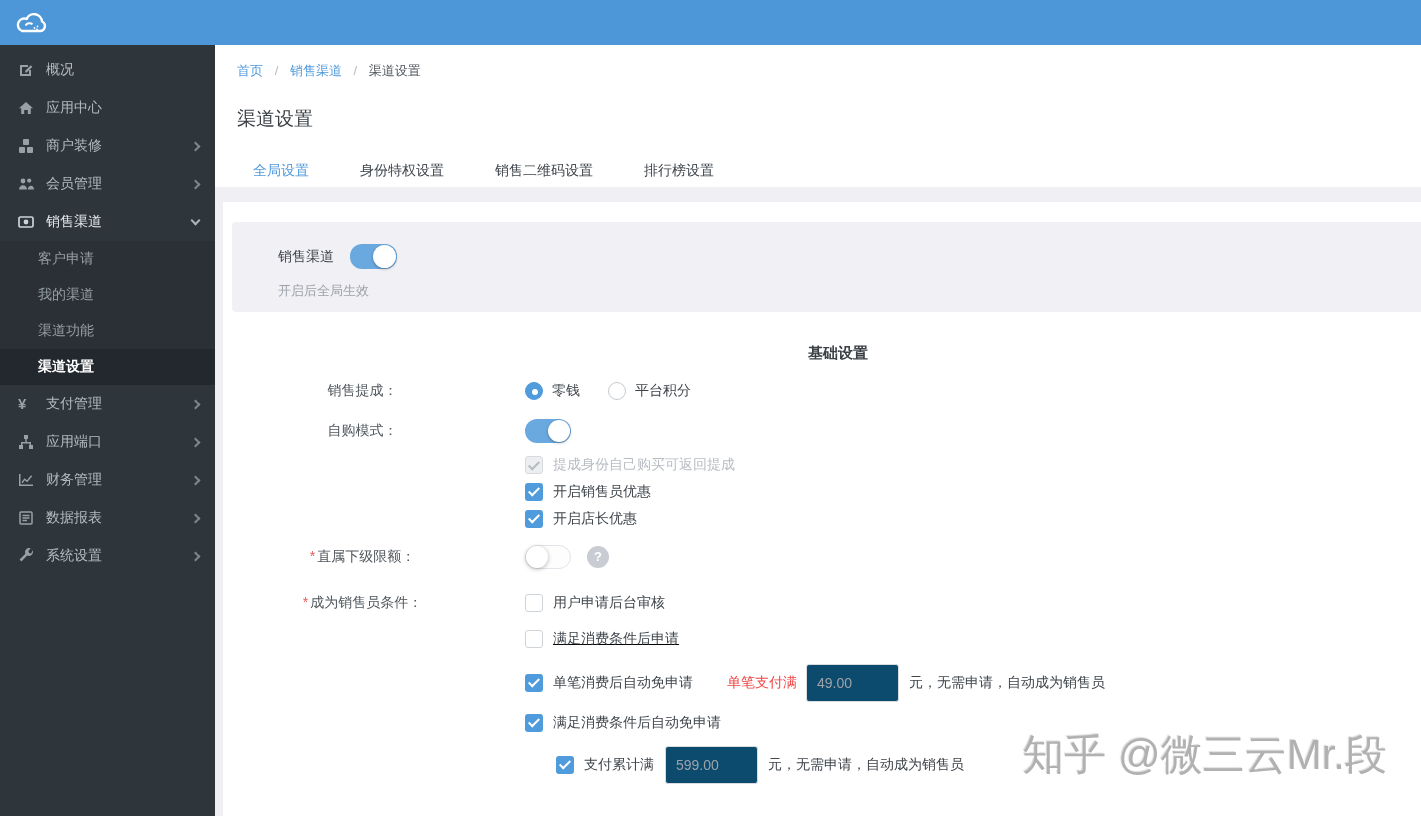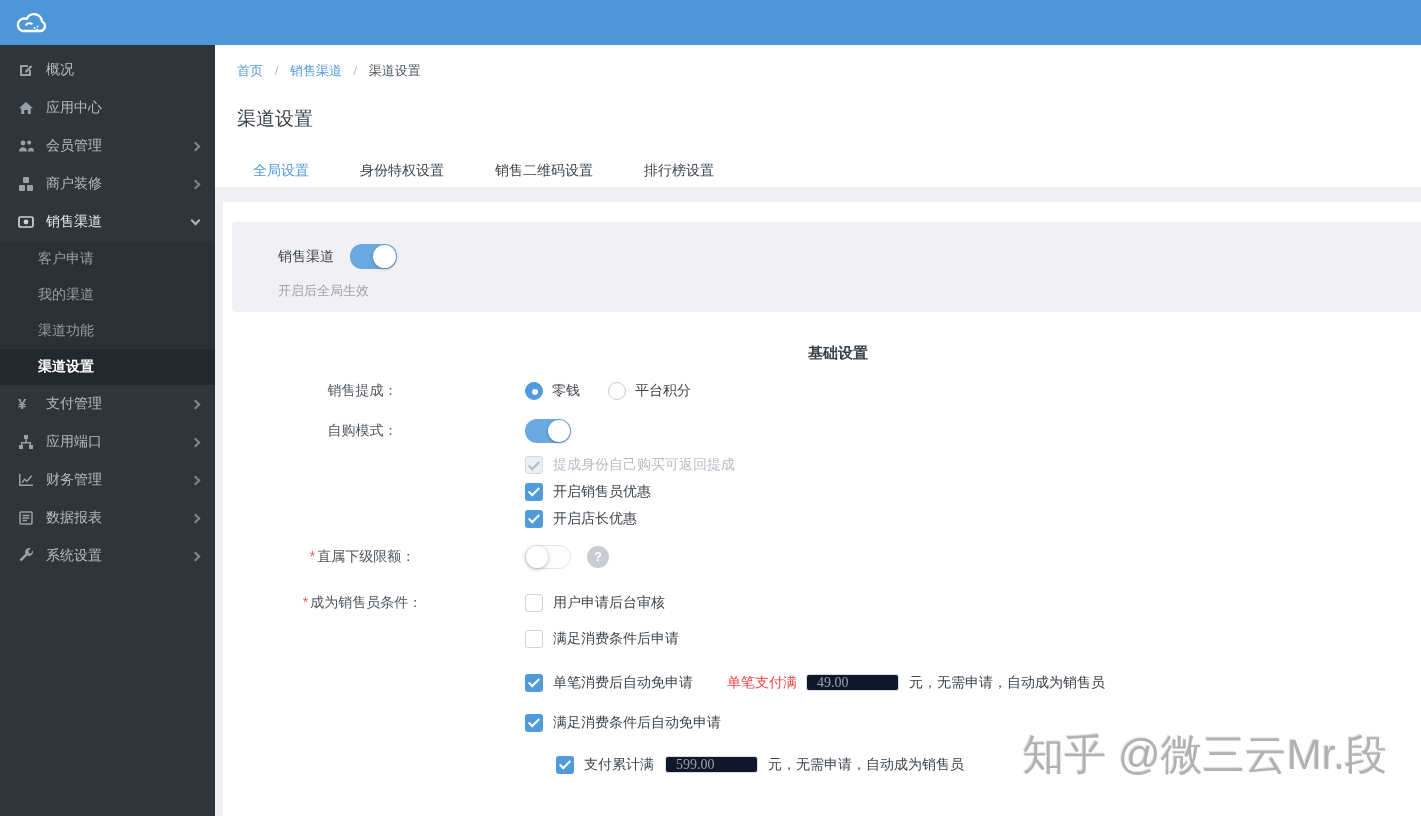--- a/index.html
+++ b/index.html
@@ -76,21 +76,21 @@
   .cb.checked::after { content:""; position:absolute; left:6px; top:2.5px; width:4px; height:9px; border-right:2px solid #fff; border-bottom:2px solid #fff; transform:rotate(45deg); }
   .cb.unchecked { background:#fff; border:1px solid #cfd4d9; }
   .cb.disabled { background:#edeef0; border:1px solid #d8dbde; }
   .cb.disabled::after { content:""; position:absolute; left:5px; top:2px; width:4px; height:9px; border-right:2px solid #b6bbc1; border-bottom:2px solid #b6bbc1; transform:rotate(45deg); }
   .cb-lbl { margin-left:10px; color:#3f454b; }
   .cb-lbl.dim { color:#b8bdc3; }
   .cb-row { display:flex; align-items:center; height:27px; }
 
   .help-circle { width:22px; height:22px; border-radius:50%; background:#c9cdd3; color:#fff; font-size:13px; font-weight:bold; display:inline-flex; align-items:center; justify-content:center; margin-left:16px; cursor:pointer; }
 
-  .num-input { width:93px; height:17px; border:1px solid #d9dce0; border-radius:3px; color:#9da3a9; font-size:14px; padding:0 10px; font-family:Liberation Serif, serif; background:#0f172a; }
+  .num-input { width:93px; height:38px; border:1px solid #d9dce0; border-radius:3px; color:#9da3a9; font-size:14px; padding:0 10px; font-family:Liberation Sans, sans-serif; background:#0c4a6e; }
   .inline-pre { color:#ef4444; }
   .inline-suf { color:#3f454b; }
 
   .watermark { position:absolute; right:34px; bottom:33px; font-size:42px; color:#b1b1b1; text-shadow:2px 2px 1px rgba(255,255,255,.95), -1px -1px 1px rgba(110,110,110,.25); z-index:9; pointer-events:none; white-space:nowrap; }
 
   svg { display:block; }
 </style>
 </head>
 <body>
 
@@ -123,39 +123,39 @@
       <svg viewBox="0 0 16 16" width="16" height="16" fill="currentColor">
           <path d="M8 2l7 6.2h-2.2V14H9.8v-4H6.2v4H3.2V8.2H1z"></path>
         </svg>
     </span>
     <span class="lbl">应用中心</span>
   </div>
 
   <div class="s-item">
     <span class="icon">
       <svg viewBox="0 0 16 16" width="16" height="16" fill="currentColor">
+          <rect x="5" y="1" width="6" height="6" rx="1"></rect>
+          <rect x="1" y="9" width="6" height="6" rx="1"></rect>
+          <rect x="9" y="9" width="6" height="6" rx="1"></rect>
+        </svg>
+    </span>
+    <span class="lbl">商户装修</span>
+    <span class="chev right"></span>
+  </div>
+
+  <div class="s-item">
+    <span class="icon">
+      <svg viewBox="0 0 16 16" width="16" height="16" fill="currentColor">
           <circle cx="5" cy="5" r="2.4"></circle>
           <circle cx="11.2" cy="4.6" r="2.1"></circle>
           <path d="M1 13.5c0-2.6 1.9-4.2 4-4.2s4 1.6 4 4.2z"></path>
           <path d="M9.7 13.5c.2-2 1.5-3.8 3.3-3.8 1.7 0 2.9 1.6 3 3.8z"></path>
         </svg>
     </span>
     <span class="lbl">会员管理</span>
-    <span class="chev right"></span>
-  </div>
-
-  <div class="s-item">
-    <span class="icon">
-      <svg viewBox="0 0 16 16" width="16" height="16" fill="currentColor">
-          <rect x="5" y="1" width="6" height="6" rx="1"></rect>
-          <rect x="1" y="9" width="6" height="6" rx="1"></rect>
-          <rect x="9" y="9" width="6" height="6" rx="1"></rect>
-        </svg>
-    </span>
-    <span class="lbl">商户装修</span>
     <span class="chev right"></span>
   </div>
 
   <div class="s-item parent-active">
     <span class="icon">
       <svg viewBox="0 0 16 16" width="16" height="16">
           <rect x="1" y="3" width="14" height="10" rx="1.6" fill="none" stroke="currentColor" stroke-width="1.7"></rect>
           <circle cx="8" cy="8" r="2.4" fill="currentColor"></circle>
         </svg>
     </span>
@@ -320,21 +320,21 @@
       <div class="flabel">
         <span class="req">*</span><span>成为销售员条件：</span>
       </div>
       <div class="fctrl" style="display:block;">
 
         <div class="cb-row">
           <span class="cb unchecked"></span>
           <span class="cb-lbl">用户申请后台审核</span>
         </div>
 
-        <div class="cb-row" style="margin-top:9px;">
+        <div class="cb-row" style="margin-top:9px;text-decoration:underline;">
           <span class="cb unchecked"></span>
           <span class="cb-lbl">满足消费条件后申请</span>
         </div>
 
         <div class="cb-row" style="margin-top:14px; height:33px;">
           <span class="cb checked"></span>
           <span class="cb-lbl">单笔消费后自动免申请</span>
           <span class="inline-pre" style="margin-left:34px;">单笔支付满</span>
           <input class="num-input" style="margin-left: 9px;" value="49.00">
           <span class="inline-suf" style="margin-left:10px;">元，无需申请，自动成为销售员</span>

